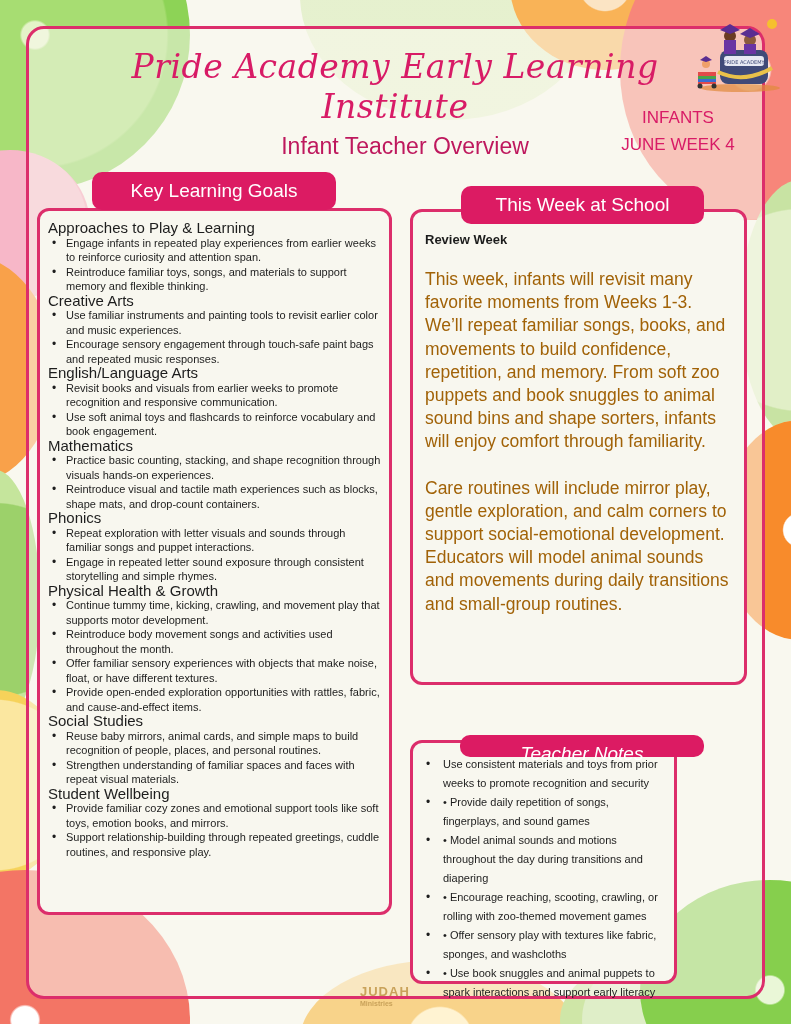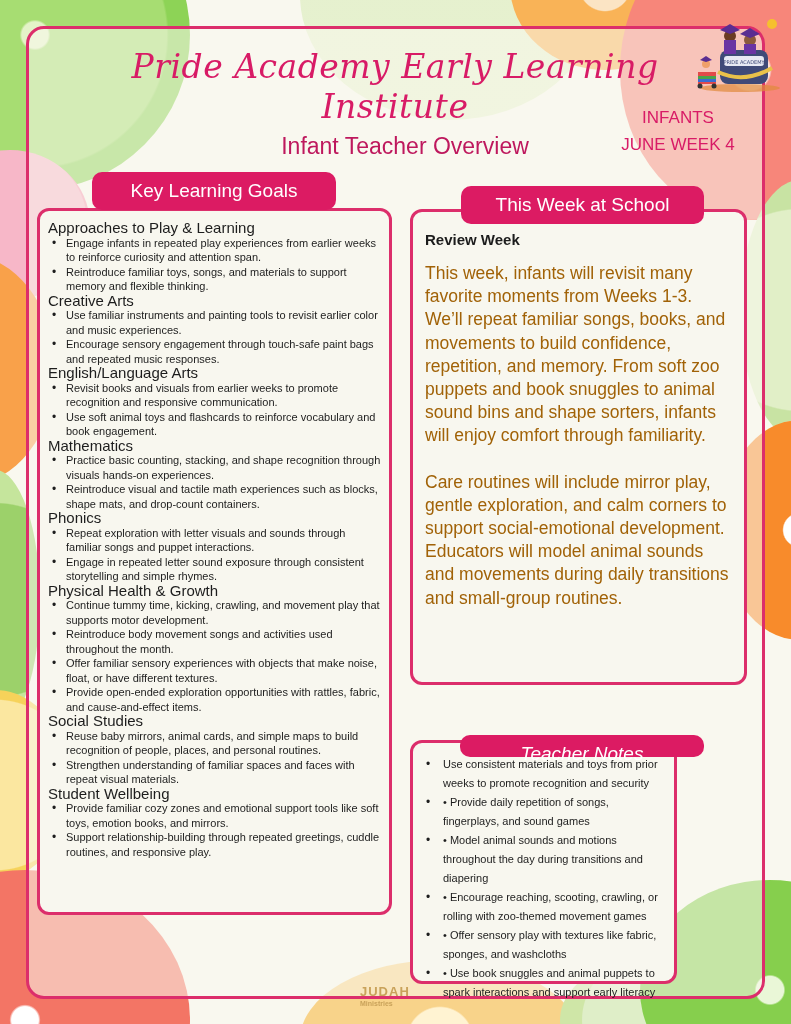--- a/index.html
+++ b/index.html
@@ -82,21 +82,21 @@
     .goals-tab { left: 92px; top: 172px; width: 244px; height: 38px; line-height: 38px; }
     .goals-panel { left: 37px; top: 208px; width: 355px; height: 707px; padding: 10px 8px 0 8px; }
     .goals-panel .cat { font-size: 15px; line-height: 14.5px; color: #1d1d1d; }
     .goals-panel ul { list-style: none; }
     .goals-panel li { position: relative; padding-left: 18px; font-size: 11px; line-height: 14.5px; color: #1d1d1d; }
     .goals-panel li::before { content: "•"; position: absolute; left: 4px; top: 0; font-size: 12px; }
 
     
     .week-tab { left: 461px; top: 186px; width: 243px; height: 38px; line-height: 38px; }
     .week-panel { left: 410px; top: 209px; width: 337px; height: 476px; padding: 18px 10px 0 12px; }
-    .week-panel .heading { font-weight: bold; font-size: 15px; line-height: 20px; margin-bottom: 12px; }
+    .week-panel .heading { font-weight: bold; font-size: 13px; line-height: 20px; margin-bottom: 18px; }
     .week-panel p { font-size: 17.5px; line-height: 23.2px; color: #a16207; }
     .week-panel p + p { margin-top: 23px; }
 
     
     .notes-tab { left: 460px; top: 735px; width: 244px; height: 22px; line-height: 38px; font-style: italic; }
     .notes-panel { left: 410px; top: 740px; width: 267px; height: 244px; padding: 12px 8px 0 8px; }
     .notes-panel ul { list-style: none; }
     .notes-panel li { position: relative; padding-left: 22px; font-size: 11px; line-height: 19px; color: #1d1d1d; }
     .notes-panel li::before { content: "•"; position: absolute; left: 5px; top: 0; font-size: 12px; }
 

